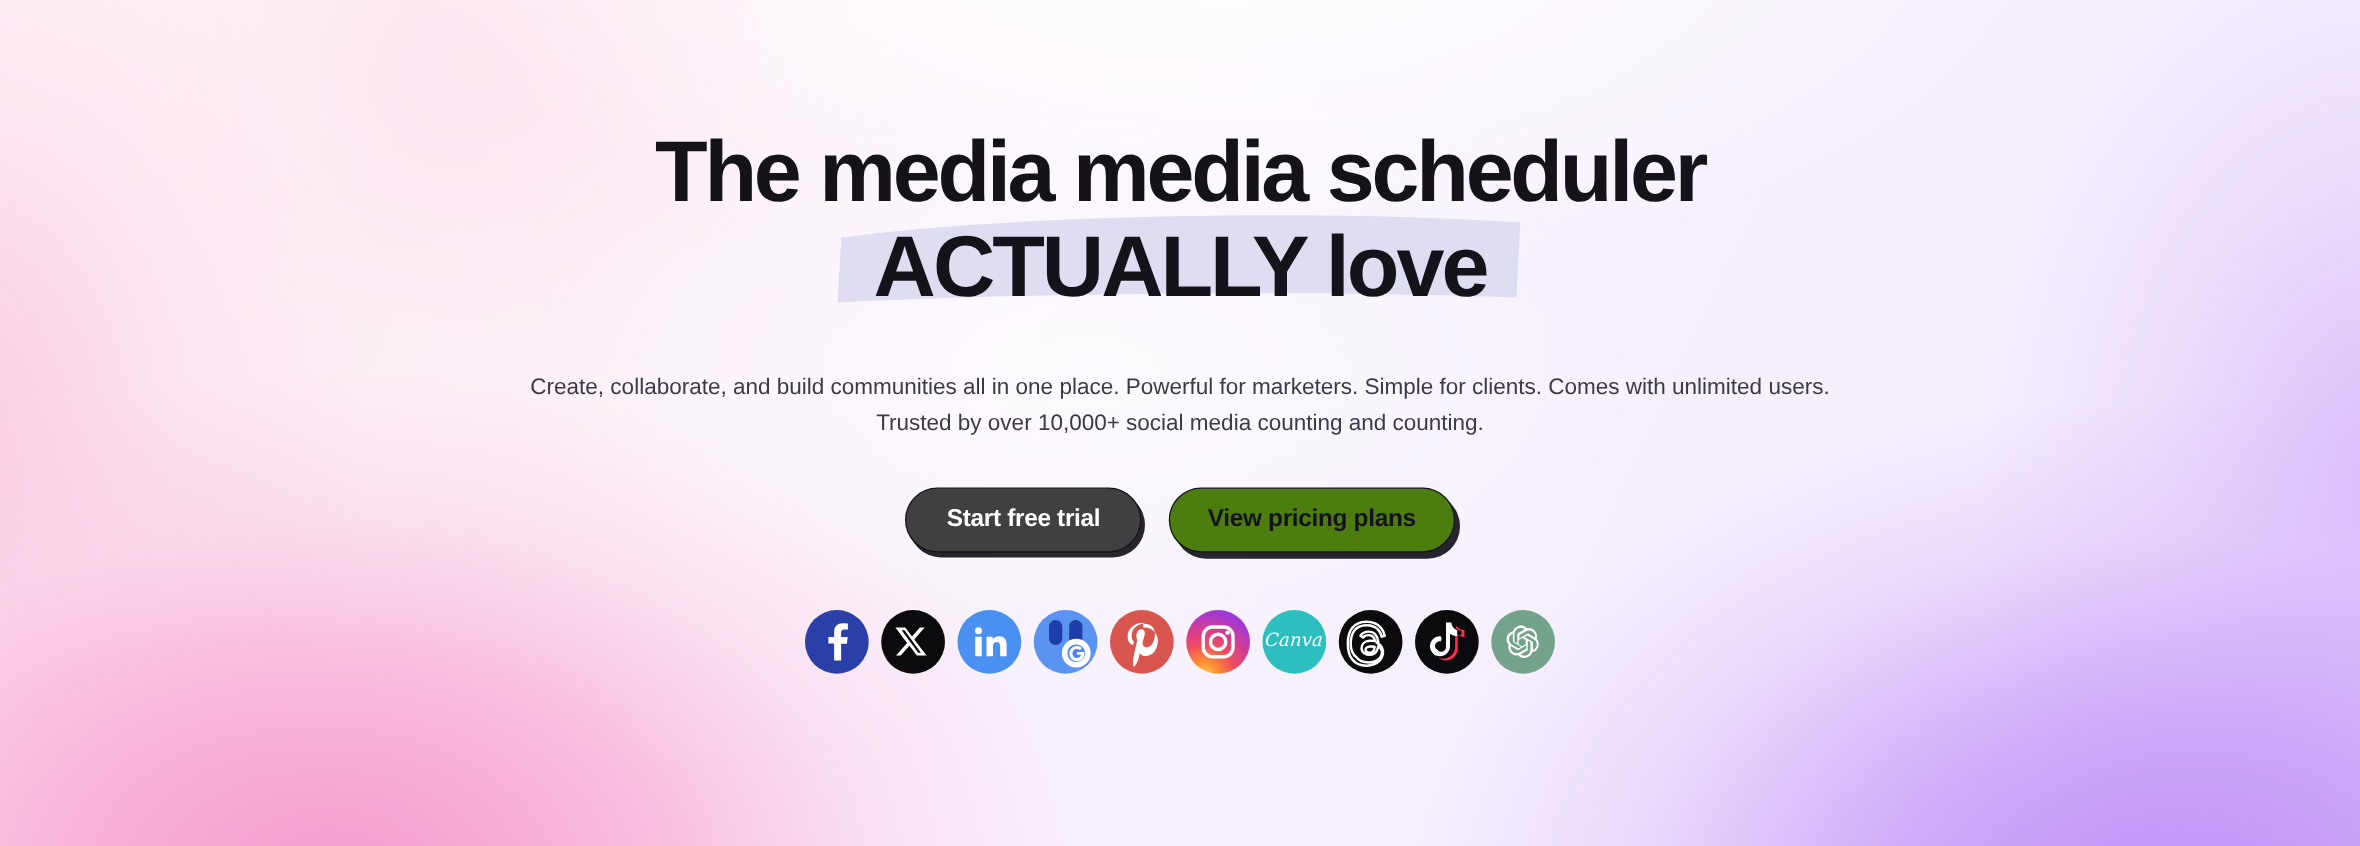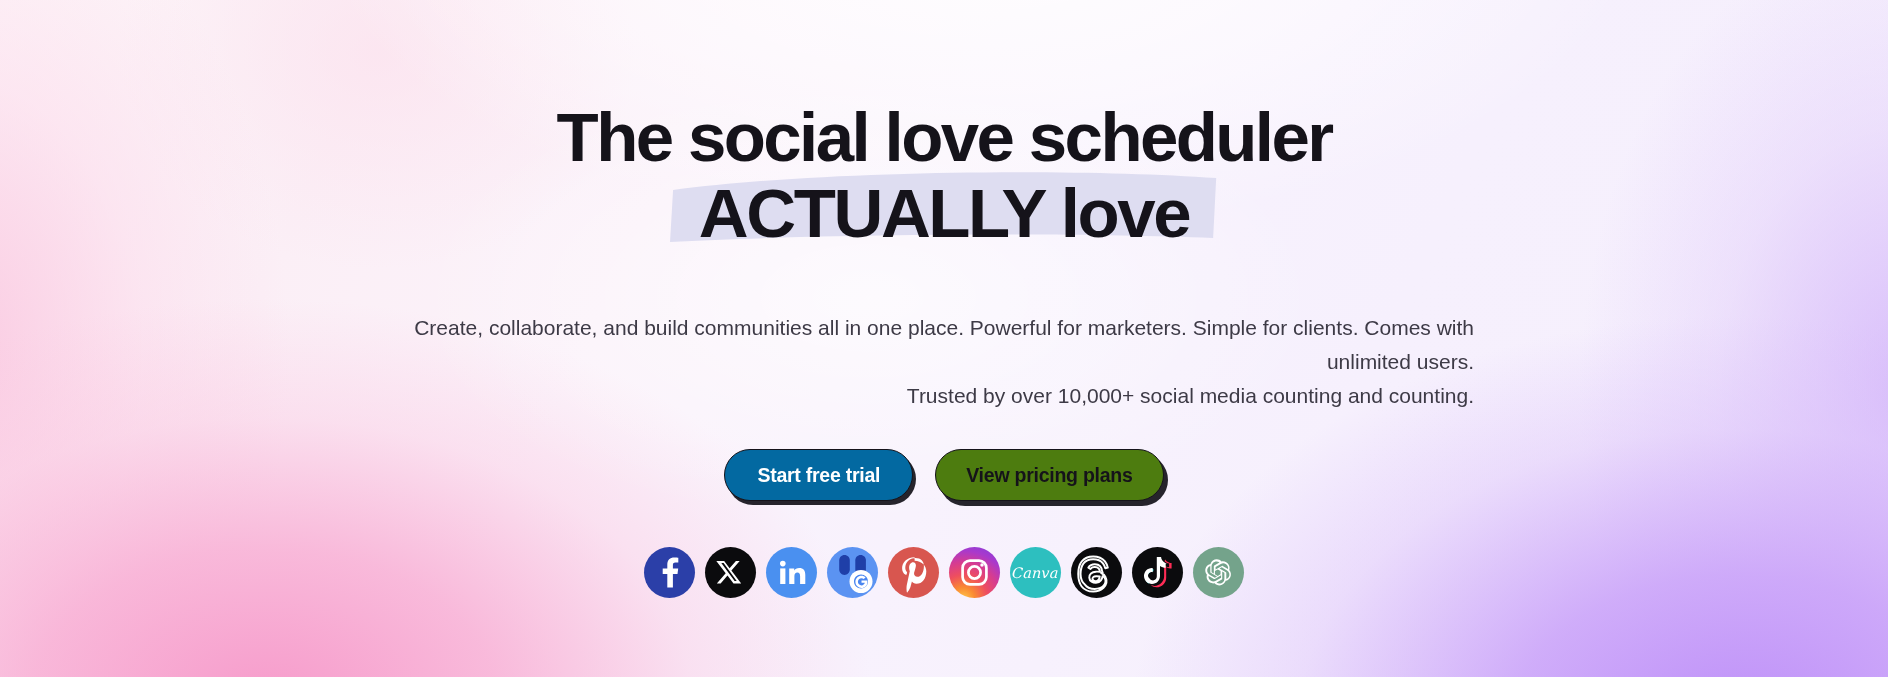--- a/index.html
+++ b/index.html
@@ -113,24 +113,24 @@
     top:-12px;
     height:78px;
     z-index:-1;
     pointer-events:none;
   }
   .hl-band svg { display:block; width:100%; height:100%; }
 
   .hl-text { position:relative; z-index:2; }
 
   .subtitle {
-    margin-top:58px;
-    text-align:right;
+    margin-top:42px;
+    text-align:center;
     color:#3D3A46;
-    font-size:21px;
+    font-size:18px;
     line-height:1.62;
     font-weight:400;
     max-width:1060px;
   }
   .subtitle .sub-line { display:block; }
 
   .cta-row {
     margin-top:36px;
     display:flex;
     align-items:center;
@@ -146,21 +146,21 @@
     border-radius:999px;
     font-size:19.5px;
     font-weight:700;
     letter-spacing:-0.25px;
     cursor:pointer;
     white-space:nowrap;
     border:1.6px solid #15131A;
     font-family:"Liberation Sans", sans-serif;
   }
   .btn-primary {
-    background:#0369a1;
+    background:#404040;
     color:#FFFFFF;
     padding:0 32px;
     box-shadow:3px 4px 0 0 rgba(20,18,26,0.92);
   }
   .btn-secondary {
     background:#4d7c0f;
     color:#15131A;
     padding:0 30px;
     box-shadow:4px 5px 0 0 rgba(20,18,26,0.92);
   }
@@ -218,21 +218,21 @@
   <div class="bg-layer bg-blob-pink-left"></div>
   <div class="bg-layer bg-blob-purple-right"></div>
   <div class="bg-layer bg-blob-pink-bl"></div>
   <div class="bg-layer bg-blob-purple-br"></div>
   <div class="bg-layer bg-blob-white-top"></div>
   <div class="bg-layer bg-blob-white-mid"></div>
 
   <div class="content">
 
     <h1 class="headline">
-      <span class="hl-line l1">The social love scheduler</span>
+      <span class="hl-line l1">The media media scheduler</span>
       <span class="hl-line l3">
         <span class="hl-band">
           <svg viewBox="0 0 540 78" preserveAspectRatio="none" aria-hidden="true">
             <path d="M4 24 C 150 4, 400 2, 537 12 L 534 72 C 390 66, 150 68, 1 76 Z" fill="#DEDDF1"></path>
           </svg>
         </span>
         <span class="hl-text">ACTUALLY love</span>
       </span>
     </h1>
 

